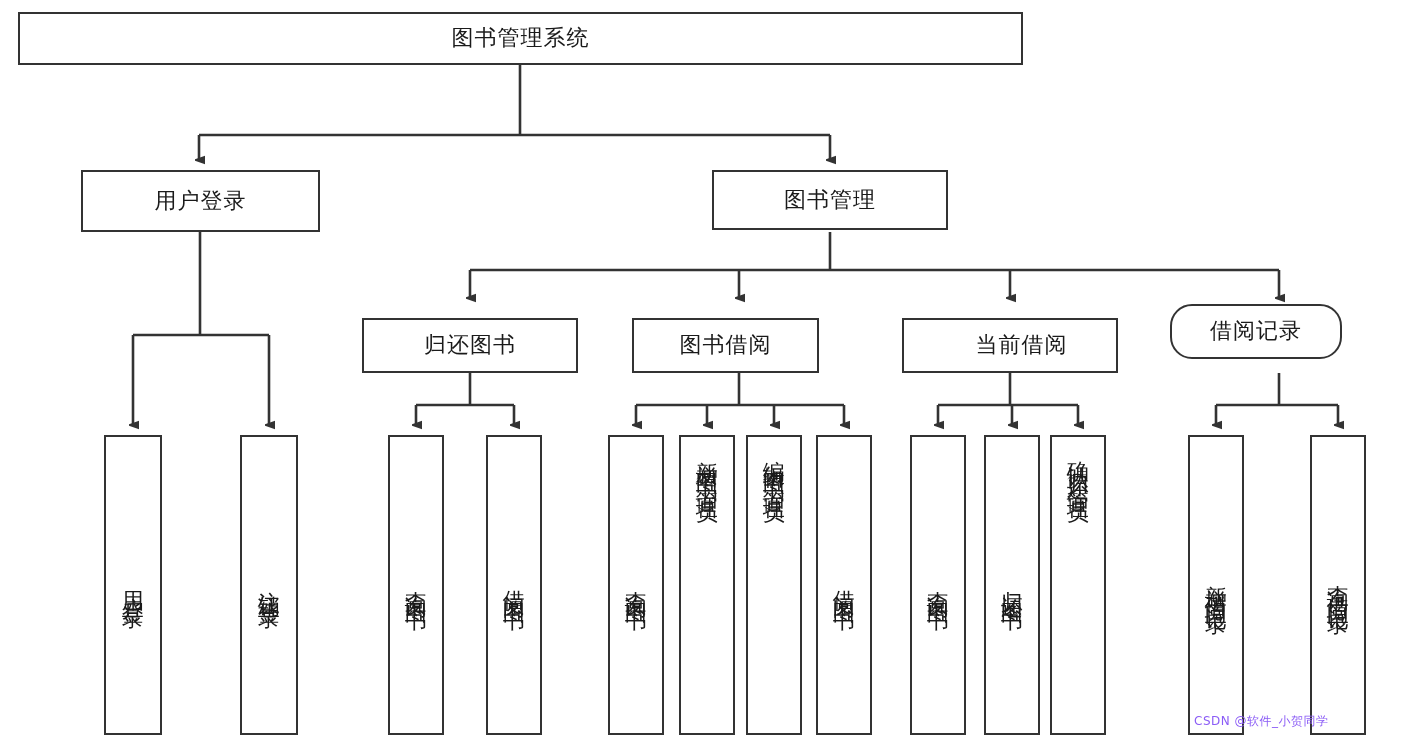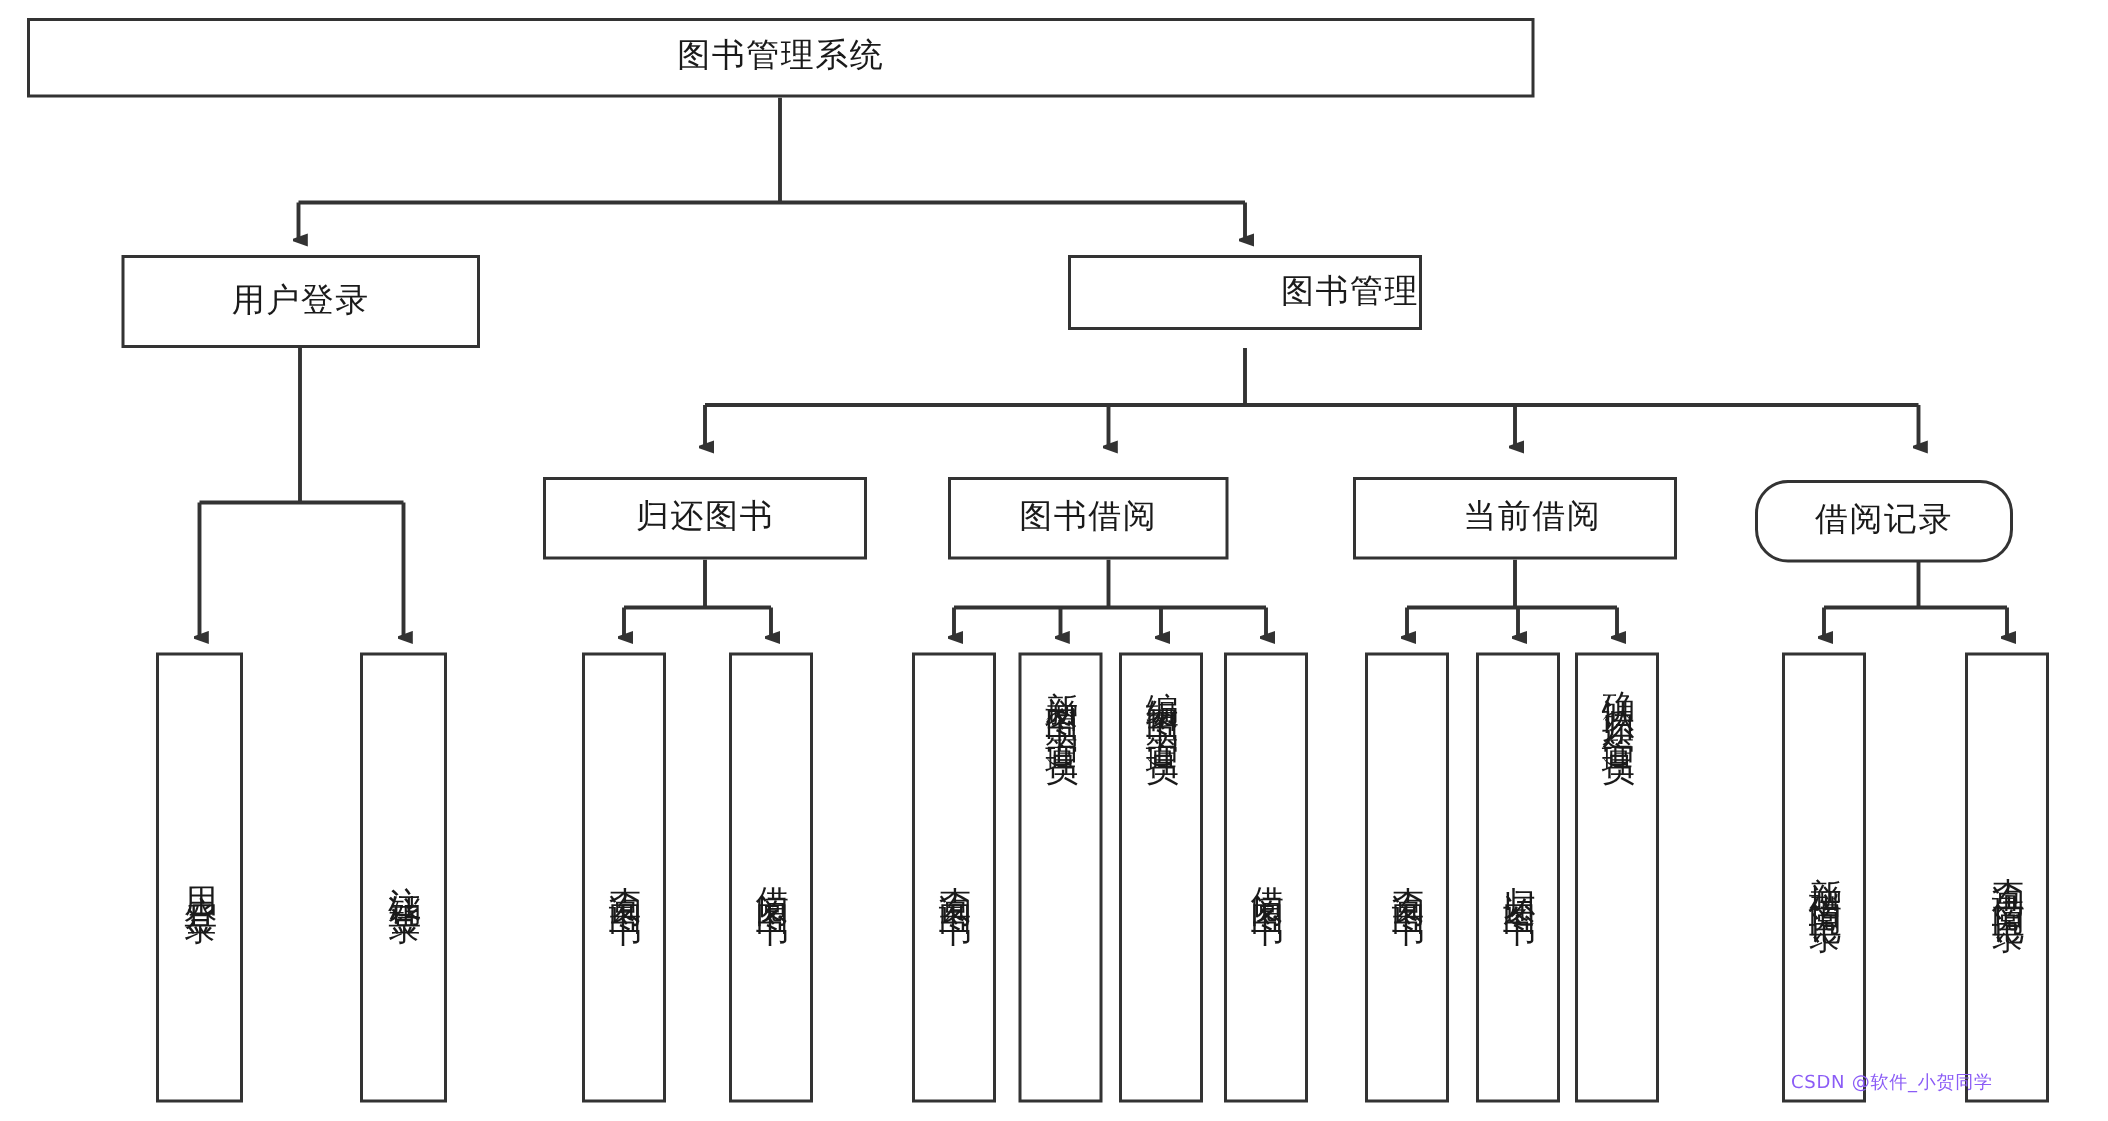--- a/index.html
+++ b/index.html
@@ -127,34 +127,34 @@
     </g>
   </svg>
 
   <div class="node-box" style="left:18px; top:12px; width:1005px; height:53px;">
     <span class="node-label-h">图书管理系统</span>
   </div>
 
   <div class="node-box" style="left:81px; top:170px; width:239px; height:62px;">
     <span class="node-label-h">用户登录</span>
   </div>
-  <div class="node-box" style="left:712px; top:170px; width:236px; height:50px;justify-content:flex-end;">
+  <div class="node-box" style="left:712px; top:170px; width:236px; height:60px;">
     <span class="node-label-h">图书管理</span>
   </div>
 
   <div class="node-box" style="left:362px; top:318px; width:216px; height:55px;">
     <span class="node-label-h">归还图书</span>
   </div>
   <div class="node-box" style="left:632px; top:318px; width:187px; height:55px;">
     <span class="node-label-h">图书借阅</span>
   </div>
   <div class="node-box" style="left:902px; top:318px; width:216px; height:55px;padding-left:23px;">
     <span class="node-label-h">当前借阅</span>
   </div>
-  <div class="node-box" style="left:1170px; top:320px; width:172px; height:55px;border-radius:22px;">
+  <div class="node-box" style="left:1170px; top:304px; width:172px; height:55px;border-radius:22px;">
     <span class="node-label-h">借阅记录</span>
   </div>
 
   <div class="node-box leaf-box centered" style="left:104px; top:435px; width:58px; height:300px;">
     <span class="node-label-v">用户登录</span>
   </div>
   <div class="node-box leaf-box centered" style="left:240px; top:435px; width:58px; height:300px;">
     <span class="node-label-v">注销登录</span>
   </div>
 

